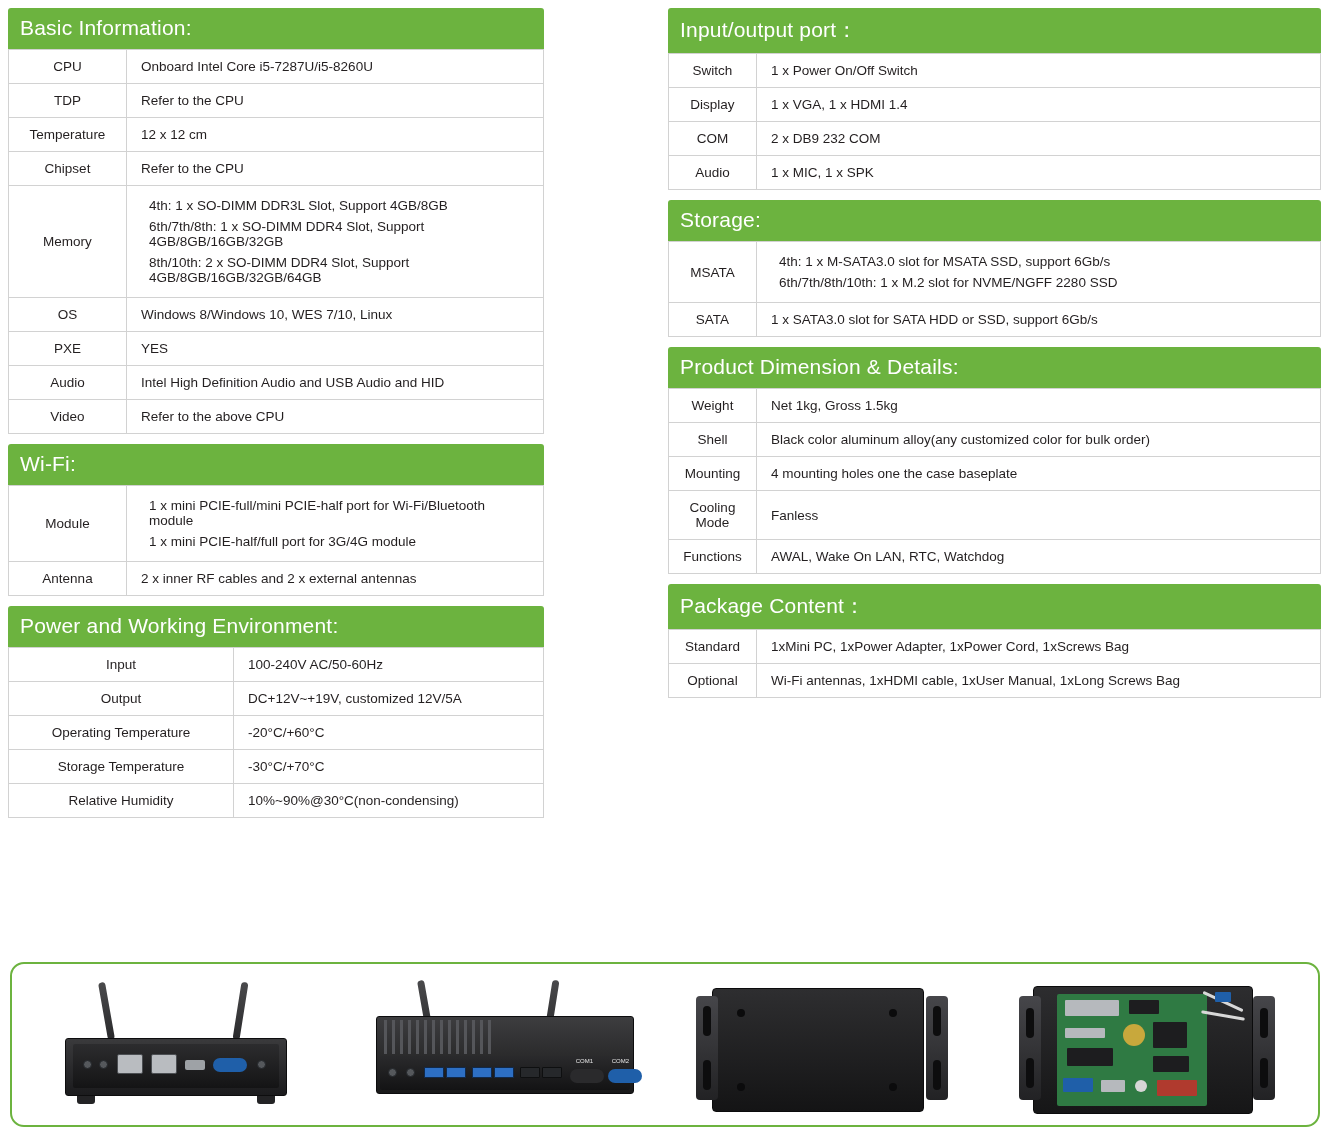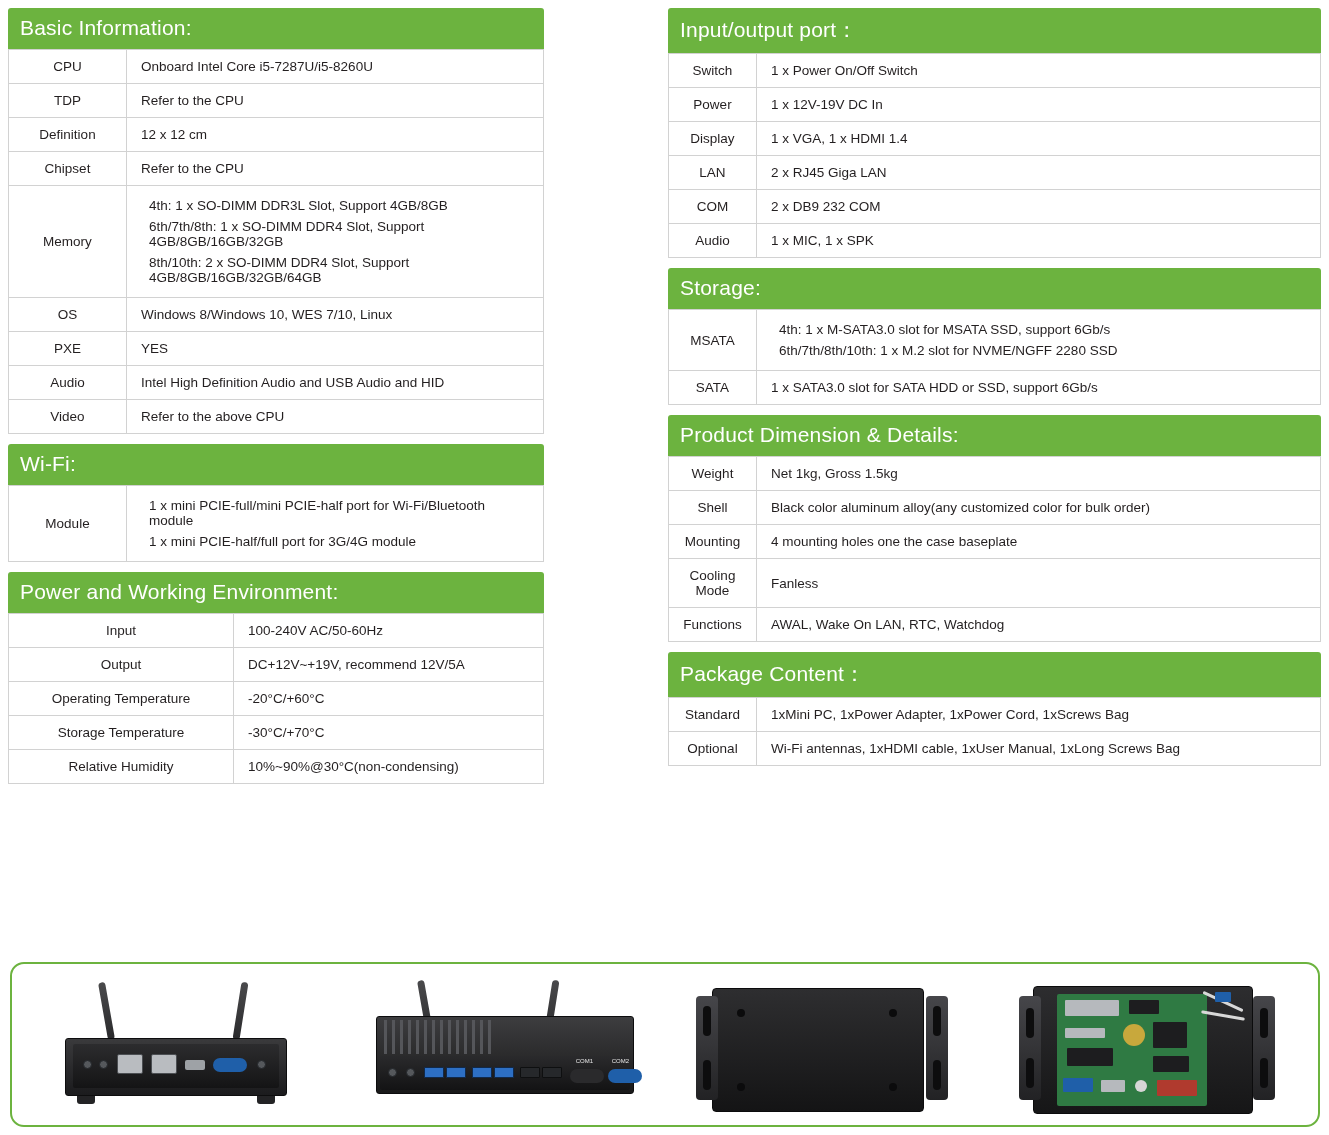--- a/index.html
+++ b/index.html
@@ -176,21 +176,21 @@
         <tbody>
             <tr>
           <td class="k">CPU</td>
           <td class="v">Onboard Intel Core i5-7287U/i5-8260U</td>
         </tr>
         <tr>
           <td class="k">TDP</td>
           <td class="v">Refer to the CPU</td>
         </tr>
         <tr>
-          <td class="k">Definition</td>
+          <td class="k">Temperature</td>
           <td class="v">12 x 12 cm</td>
         </tr>
         <tr>
           <td class="k">Chipset</td>
           <td class="v">Refer to the CPU</td>
         </tr>
         <tr>
           <td class="k">Memory</td>
           <td class="v">
             <div class="line">4th: 1 x SO-DIMM DDR3L Slot, Support 4GB/8GB</div>
@@ -222,35 +222,39 @@
       <div class="section-header">Wi-Fi:</div>
       <table class="spec">
         <tbody>
             <tr>
           <td class="k">Module</td>
           <td class="v">
             <div class="line">1 x mini PCIE-full/mini PCIE-half port for Wi-Fi/Bluetooth module</div>
             <div class="line">1 x mini PCIE-half/full port for 3G/4G module</div>
           </td>
         </tr>
+        <tr>
+          <td class="k">Antenna</td>
+          <td class="v">2 x inner RF cables and 2 x external antennas</td>
+        </tr>
       </tbody>
         </table>
     </div>
 
     <div class="section pw">
       <div class="section-header">Power and Working Environment:</div>
       <table class="spec">
         <tbody>
             <tr>
           <td class="k">Input</td>
           <td class="v">100-240V AC/50-60Hz</td>
         </tr>
         <tr>
           <td class="k">Output</td>
-          <td class="v">DC+12V~+19V, recommend 12V/5A</td>
+          <td class="v">DC+12V~+19V, customized 12V/5A</td>
         </tr>
         <tr>
           <td class="k">Operating Temperature</td>
           <td class="v">-20°C/+60°C</td>
         </tr>
         <tr>
           <td class="k">Storage Temperature</td>
           <td class="v">-30°C/+70°C</td>
         </tr>
         <tr>
@@ -267,30 +271,22 @@
 
     <div class="section">
       <div class="section-header">Input/output port：</div>
       <table class="spec">
         <tbody>
             <tr>
           <td class="k">Switch</td>
           <td class="v">1 x Power On/Off Switch</td>
         </tr>
         <tr>
-          <td class="k">Power</td>
-          <td class="v">1 x 12V-19V DC In</td>
-        </tr>
-        <tr>
           <td class="k">Display</td>
           <td class="v">1 x VGA, 1 x HDMI 1.4</td>
-        </tr>
-        <tr>
-          <td class="k">LAN</td>
-          <td class="v">2 x RJ45 Giga LAN</td>
         </tr>
         <tr>
           <td class="k">COM</td>
           <td class="v">2 x DB9 232 COM</td>
         </tr>
         <tr>
           <td class="k">Audio</td>
           <td class="v">1 x MIC, 1 x SPK</td>
         </tr>
       </tbody>

